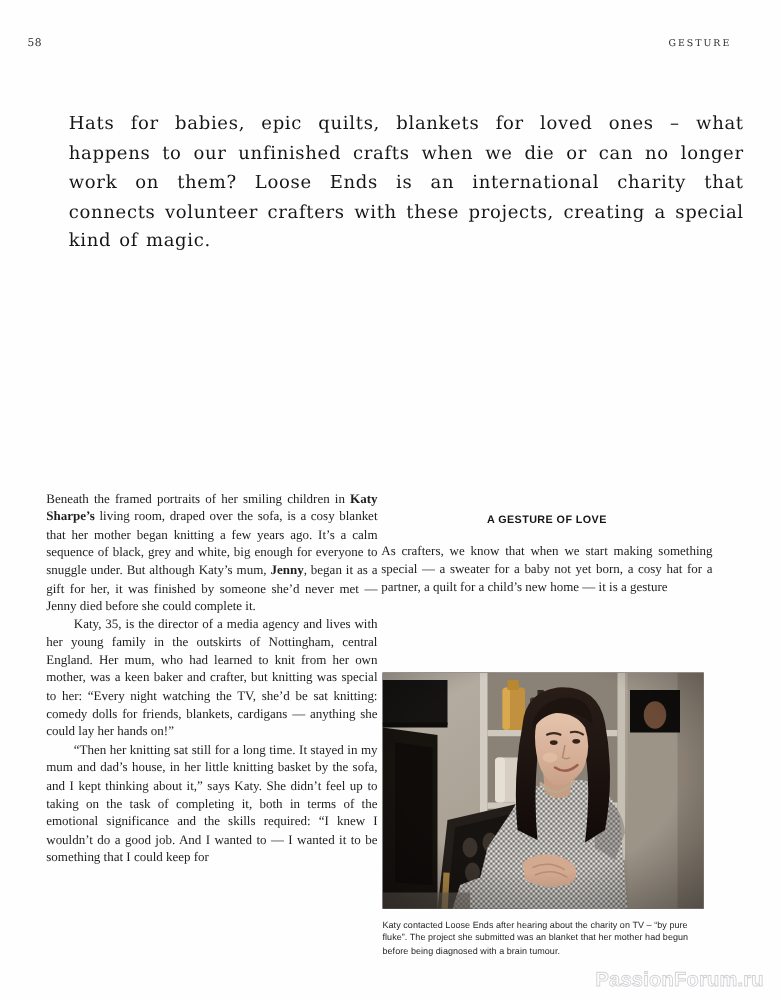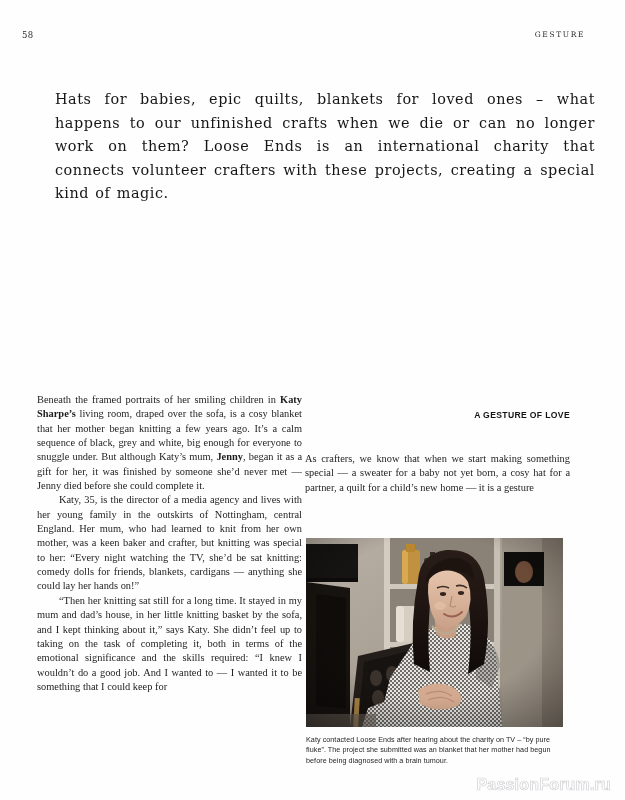--- a/index.html
+++ b/index.html
@@ -91,22 +91,22 @@
     text-indent: 22px;
   }
   .body-text b,
   .body-text strong {
     font-weight: 700;
   }
 
   
   .crosshead {
     margin-top: 17px;
-    margin-bottom: 32px;
-    text-align: right;
+    margin-bottom: 15px;
+    text-align: center;
     font-family: "Liberation Sans", sans-serif;
     font-size: 8.6px;
     font-weight: 700;
     letter-spacing: 0.35px;
     color: #141414;
   }
 
   
   .figure {
     position: absolute;

